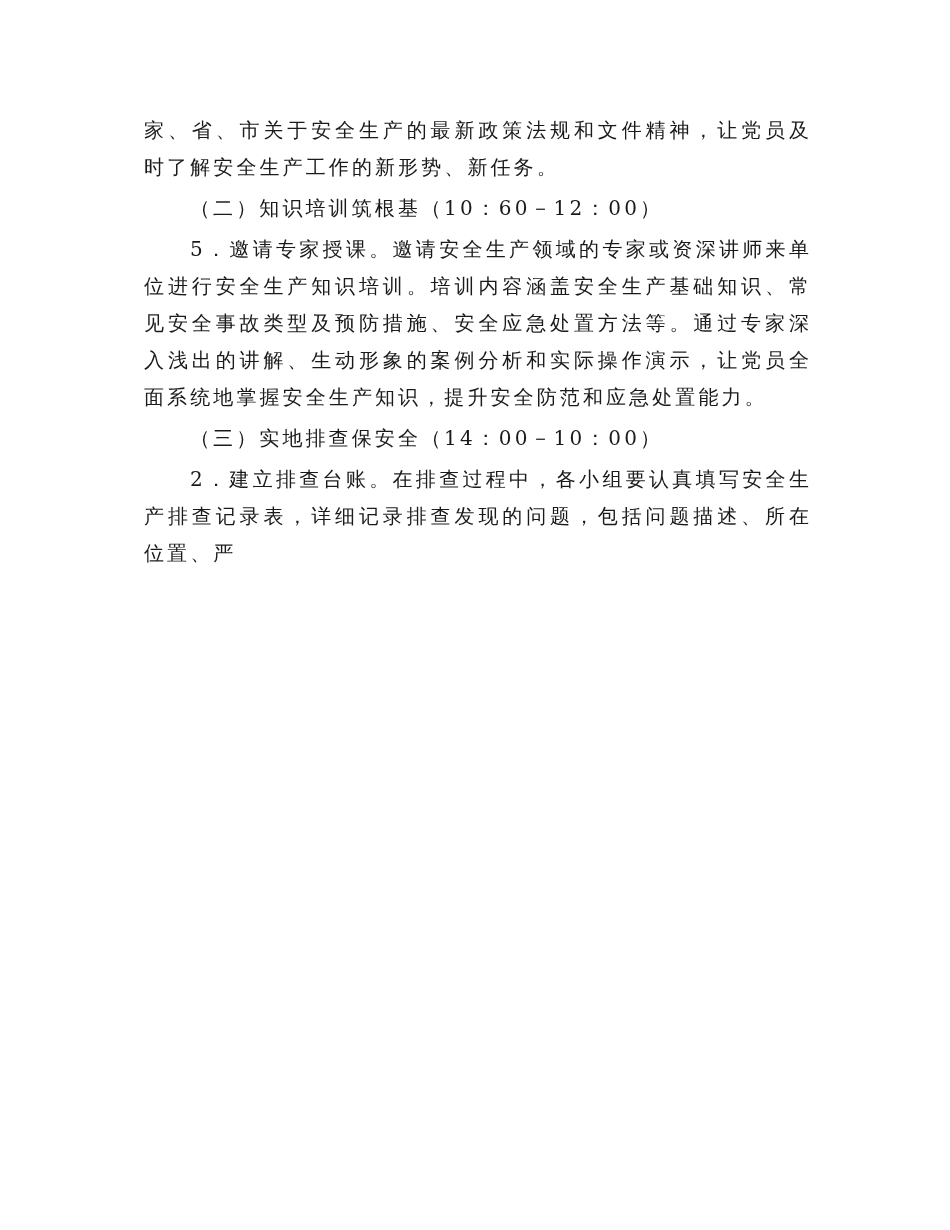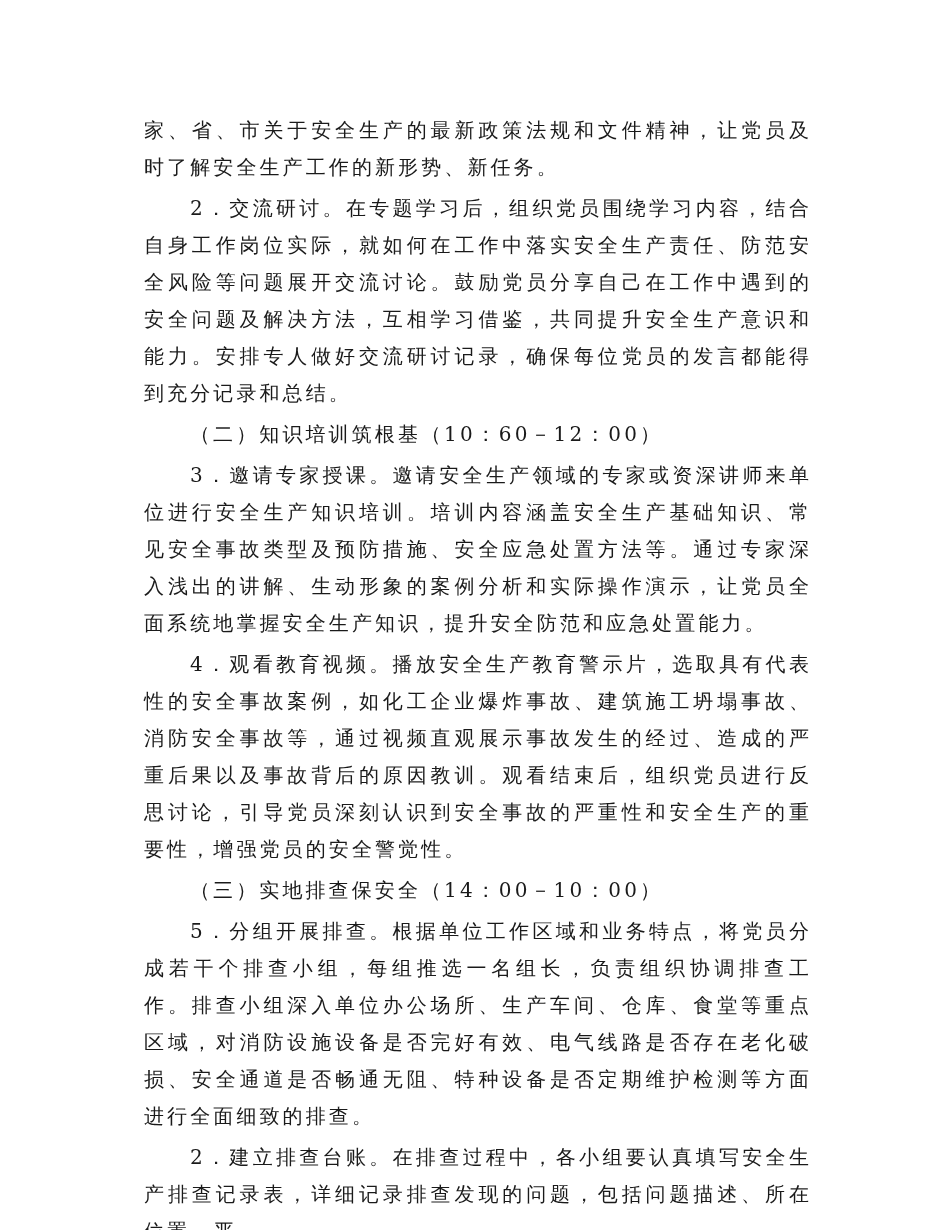--- a/index.html
+++ b/index.html
@@ -19,20 +19,17 @@
   .page p { margin: 4px; }
   .para { text-indent: 2.3em; }
   .heading { text-indent: 2.3em; }
   .cont { text-indent: 0; }
 </style>
 </head>
 <body>
 
 <div class="page">
   <p class="cont">家、省、市关于安全生产的最新政策法规和文件精神，让党员及时了解安全生产工作的新形势、新任务。</p>
-  <p class="para">2．交流研讨。在专题学习后，组织党员围绕学习内容，结合自身工作岗位实际，就如何在工作中落实安全生产责任、防范安全风险等问题展开交流讨论。鼓励党员分享自己在工作中遇到的安全问题及解决方法，互相学习借鉴，共同提升安全生产意识和能力。安排专人做好交流研讨记录，确保每位党员的发言都能得到充分记录和总结。</p>
   <p class="heading">（二）知识培训筑根基（10：60－12：00）</p>
-  <p class="para">3．邀请专家授课。邀请安全生产领域的专家或资深讲师来单位进行安全生产知识培训。培训内容涵盖安全生产基础知识、常见安全事故类型及预防措施、安全应急处置方法等。通过专家深入浅出的讲解、生动形象的案例分析和实际操作演示，让党员全面系统地掌握安全生产知识，提升安全防范和应急处置能力。</p>
-  <p class="para">4．观看教育视频。播放安全生产教育警示片，选取具有代表性的安全事故案例，如化工企业爆炸事故、建筑施工坍塌事故、消防安全事故等，通过视频直观展示事故发生的经过、造成的严重后果以及事故背后的原因教训。观看结束后，组织党员进行反思讨论，引导党员深刻认识到安全事故的严重性和安全生产的重要性，增强党员的安全警觉性。</p>
+  <p class="para">5．邀请专家授课。邀请安全生产领域的专家或资深讲师来单位进行安全生产知识培训。培训内容涵盖安全生产基础知识、常见安全事故类型及预防措施、安全应急处置方法等。通过专家深入浅出的讲解、生动形象的案例分析和实际操作演示，让党员全面系统地掌握安全生产知识，提升安全防范和应急处置能力。</p>
   <p class="heading">（三）实地排查保安全（14：00－10：00）</p>
-  <p class="para">5．分组开展排查。根据单位工作区域和业务特点，将党员分成若干个排查小组，每组推选一名组长，负责组织协调排查工作。排查小组深入单位办公场所、生产车间、仓库、食堂等重点区域，对消防设施设备是否完好有效、电气线路是否存在老化破损、安全通道是否畅通无阻、特种设备是否定期维护检测等方面进行全面细致的排查。</p>
   <p class="para">2．建立排查台账。在排查过程中，各小组要认真填写安全生产排查记录表，详细记录排查发现的问题，包括问题描述、所在位置、严</p>
 </div>
 
 </body></html>

